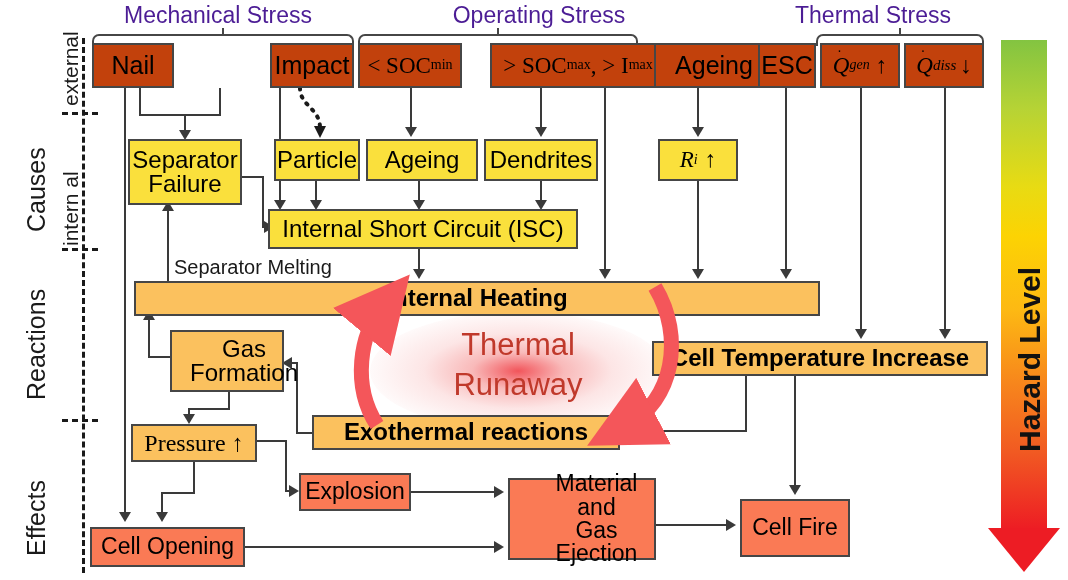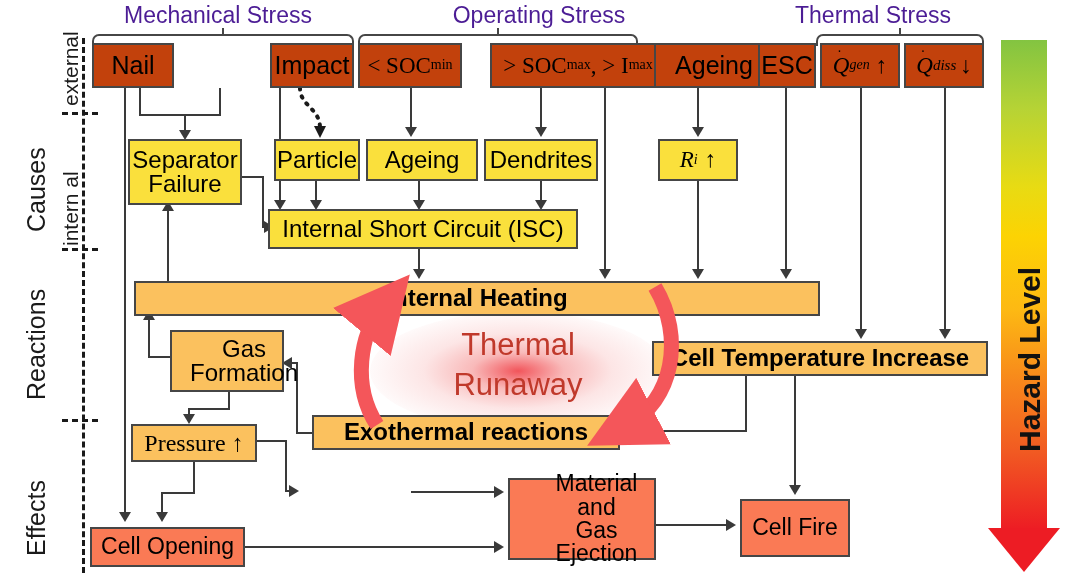--- a/index.html
+++ b/index.html
@@ -214,34 +214,36 @@
   <div class="node yellow" style="left:484px; top:139px; width:114px; height:42px; font-size:24px;">Dendrites</div>
 
   <div class="node yellow serif" style="left:658px; top:139px; width:80px; height:42px; font-size:23px;">
     <span style="font-style:italic;">R</span>
       <sub style="font-size:14px;font-style:italic;">i</sub>
       <span style="padding-left:7px;">↑</span>
   </div>
 
   <div class="node yellow" style="left:268px; top:209px; width:310px; height:40px; font-size:24px;">Internal  Short Circuit (ISC)</div>
 
+  <div style="position:absolute; left:172px; top:256px; font-size:20px; color:#1a1a1a; z-index:6; background:#fff; padding:0 2px;">Separator Melting</div>
 
   <div class="node orange bold" style="left:134px; top:281px; width:686px; height:35px; font-size:24px;">Internal Heating</div>
 
   <div class="node orange bold" style="left:652px; top:341px; width:336px; height:35px; font-size:24px;">Cell Temperature Increase</div>
 
   <div class="node orange" style="left:170px; top:330px; width:114px; height:62px; font-size:24px; flex-direction:column;padding-left:37px;">
     <span>Gas</span>
     <span>Formation</span>
   </div>
 
   <div class="node orange bold" style="left:312px; top:415px; width:308px; height:35px; font-size:24px;">Exothermal reactions</div>
 
   <div class="node orange serif" style="left:131px; top:424px; width:126px; height:38px; font-size:24px;">Pressure ↑</div>
 
+  <div class="node salmon" style="left:299px; top:473px; width:112px; height:38px; font-size:23px;">Explosion</div>
 
   <div class="node salmon" style="left:90px; top:527px; width:155px; height:40px; font-size:23px;">Cell Opening</div>
 
   <div class="node salmon" style="left:508px; top:478px; width:148px; height:82px; font-size:23px; flex-direction:column;padding-left:32px;">
     <span>Material and</span>
     <span>Gas Ejection</span>
   </div>
 
   <div class="node salmon" style="left:740px; top:499px; width:110px; height:58px; font-size:23px;">Cell Fire</div>
 

